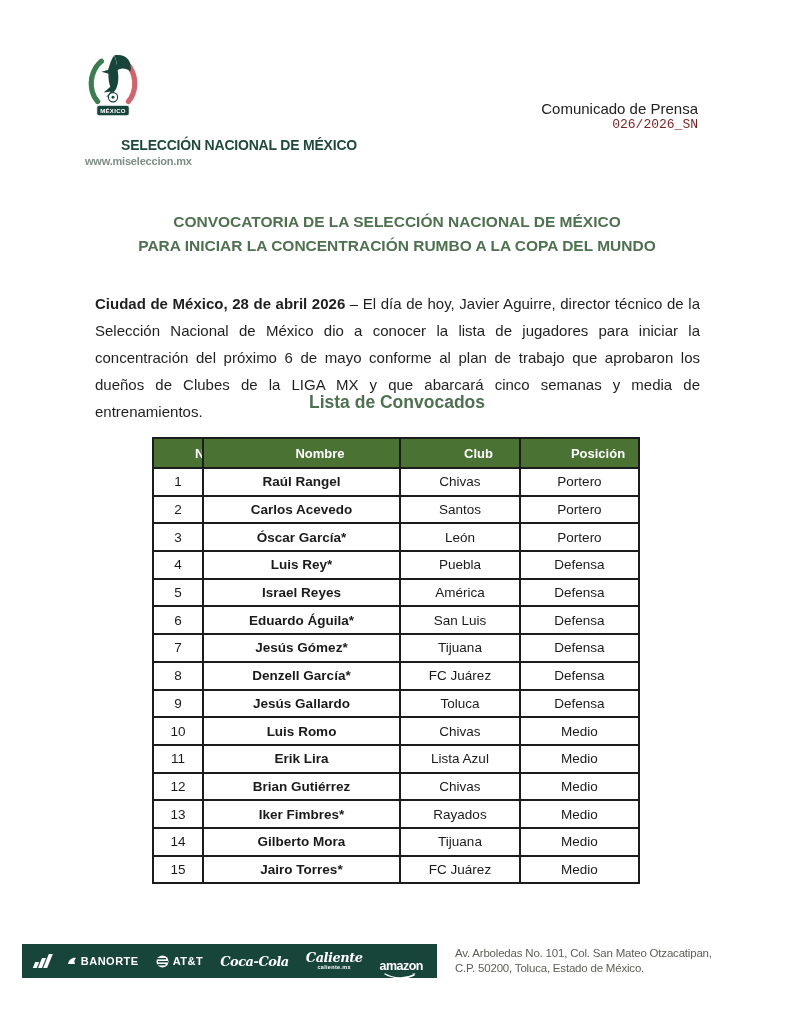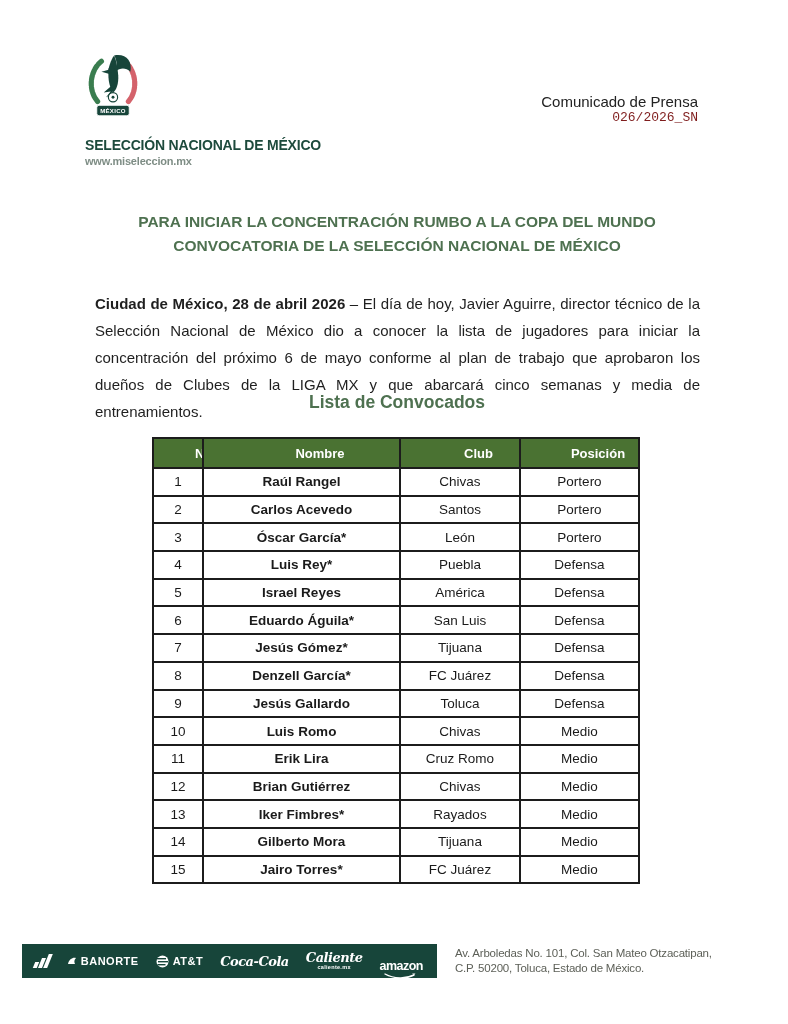--- a/index.html
+++ b/index.html
@@ -26,32 +26,33 @@
   .brand-block {
     position: absolute;
     left: 85px;
     top: 137px;
   }
   .brand-title {
     font-size: 14px;
     font-weight: bold;
     letter-spacing: -0.2px;
     color: #1d4a3c;
+    margin-left: 36px;
   }
   .brand-site {
     margin-top: 2px;
     font-size: 11px;
     font-weight: bold;
     letter-spacing: -0.2px;
     color: #7e8d85;
   }
   .doc-meta {
     position: absolute;
     right: 90px;
-    top: 93px;
+    top: 100px;
     text-align: right;
   }
   .doc-type {
     font-size: 15px;
     font-weight: 500;
     color: #222222;
   }
   .doc-number {
     margin-top: 0;
     font-size: 13px;
@@ -209,22 +210,22 @@
     <div class="brand-title">SELECCIÓN NACIONAL DE MÉXICO</div>
     <div class="brand-site">www.miseleccion.mx</div>
   </div>
 
   <div class="doc-meta">
     <div class="doc-type">Comunicado de Prensa</div>
     <div class="doc-number">026/2026_SN</div>
   </div>
 
   <div class="main-title">
+    <div>CONVOCATORIA DE LA SELECCIÓN NACIONAL DE MÉXICO</div>
     <div>PARA INICIAR LA CONCENTRACIÓN RUMBO A LA COPA DEL MUNDO</div>
-    <div>CONVOCATORIA DE LA SELECCIÓN NACIONAL DE MÉXICO</div>
   </div>
 
   <p class="lead-paragraph"><span class="dateline">Ciudad de México, 28 de abril 2026</span><span> – El día de hoy, Javier Aguirre, director técnico de la Selección Nacional de México dio a conocer la lista de jugadores para iniciar la concentración del próximo 6 de mayo conforme al plan de trabajo que aprobaron los dueños de Clubes de la LIGA MX y que abarcará cinco semanas y media de entrenamientos.</span></p>
 
   <div class="list-heading">Lista de Convocados</div>
 
   <table class="roster-table">
     <thead>
       <tr>
           <th>No.</th>
@@ -290,21 +291,21 @@
         </tr>
         <tr>
           <td>10</td>
           <td class="name-cell">Luis Romo</td>
           <td>Chivas</td>
           <td>Medio</td>
         </tr>
         <tr>
           <td>11</td>
           <td class="name-cell">Erik Lira</td>
-          <td>Cruz Romo</td>
+          <td>Lista Azul</td>
           <td>Medio</td>
         </tr>
         <tr>
           <td>12</td>
           <td class="name-cell">Brian Gutiérrez</td>
           <td>Chivas</td>
           <td>Medio</td>
         </tr>
         <tr>
           <td>13</td>

